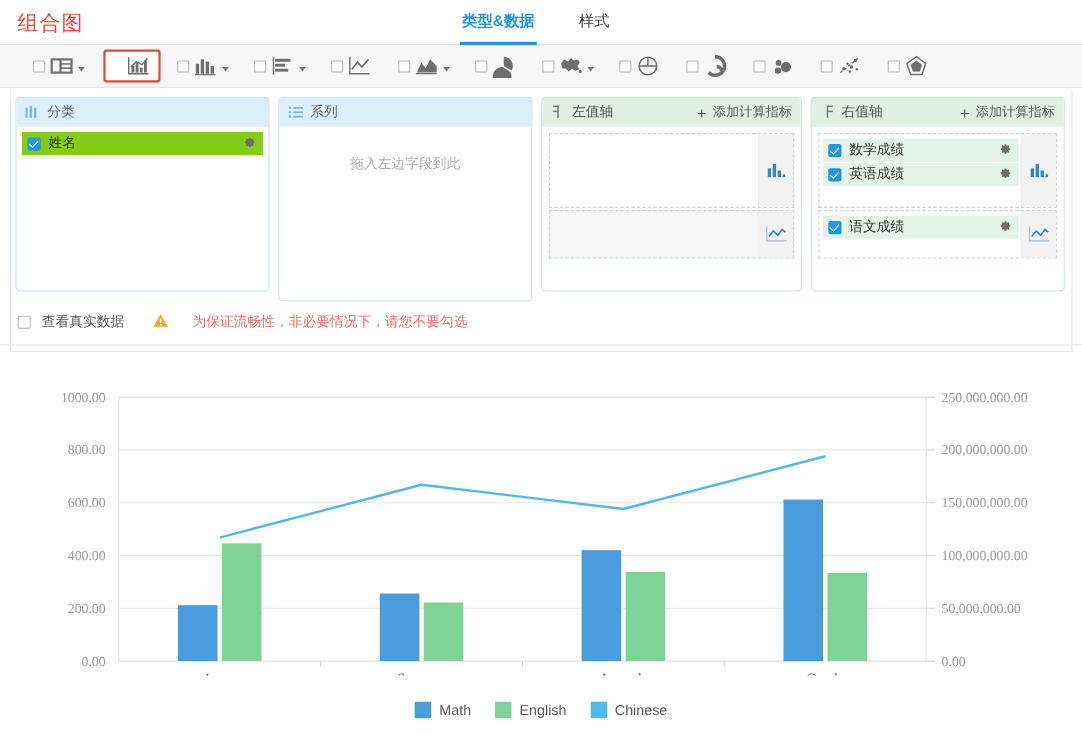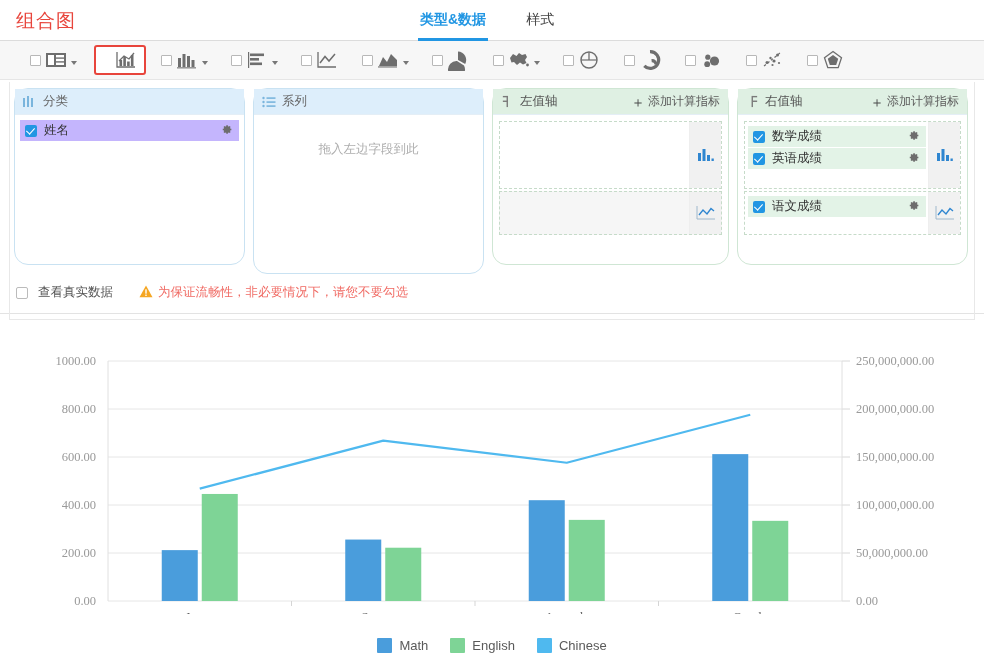--- a/index.html
+++ b/index.html
@@ -52,21 +52,21 @@
     width: 0; height: 0; border-left: 3.5px solid transparent;
     border-right: 3.5px solid transparent; border-top: 4px solid #777;
     display: inline-block; margin-top: 6px;
   }
 
   
   .panels {
     display: flex; padding: 8px 14px 0 14px; gap: 8px;
   }
   .panel {
-    border: 1px solid #cfe3ef; border-radius: 14px;
+    border: 1px solid #cfe3ef; border-radius: 4px;
     display: flex; flex-direction: column;
     background: #fff;
   }
   .panel.blue { border-color: #c9e2f2; }
   .panel.green { border-color: #cfe6d4; }
   .p1 { width: 231px; height: 177px; }
   .p2 { width: 231px; height: 186px; }
   .p3 { width: 237px; height: 177px; }
   .p4 { width: 231px; height: 177px; }
 
@@ -83,21 +83,21 @@
     align-items: center; gap: 3px; cursor: pointer; white-space: nowrap;
   }
   .plus { color: #4a4a4a; font-size: 14px; line-height: 1; }
 
   .panel-body { flex: 1; position: relative; padding: 4px 5px; overflow: hidden; }
 
   .fieldrow {
     display: flex; align-items: center; height: 21px; margin: 1px 0;
     padding: 0 6px 0 5px; font-size: 12.5px; color: #333;
   }
-  .fieldrow.blue { background: #c4b5fd; }
+  .fieldrow.blue { background: #84cc16; }
   .fieldrow.green { background: #e3f3e7; }
   .fieldrow .chk {
     width: 12px; height: 12px; background: #2196e3; border-radius: 2px;
     position: relative; margin-right: 7px; flex: 0 0 auto;
   }
   .fieldrow .chk::after {
     content: ""; position: absolute; left: 3px; top: 1px; width: 4px; height: 7px;
     border: solid #fff; border-width: 0 1.6px 1.6px 0; transform: rotate(42deg);
   }
   .fieldrow .gear { margin-left: auto; }
@@ -121,21 +121,21 @@
 
   
   .realrow {
     display: flex; align-items: center; gap: 10px;
     padding: 10px 0 0 16px; font-size: 12.5px;
   }
   .realrow .cb2 {
     width: 12px; height: 12px; border: 1px solid #bbb; background: #fff; border-radius: 2px;
   }
   .realrow .label { color: #555; }
-  .realrow .warn { color: #f06a63; display: flex; align-items: center; gap: 5px; margin-left: 16px; }
+  .realrow .warn { color: #f06a63; display: flex; align-items: center; gap: 22px; margin-left: 16px; }
 
   .section-divider {
     border-bottom: 1px solid #e3e3e3; margin-top: 12px;
   }
   .outer-box {
     position: absolute; left: 9px; top: 82px; width: 966px; height: 238px;
     border: 1px solid #e8e8e8; border-top: none; pointer-events: none;
   }
 
   

